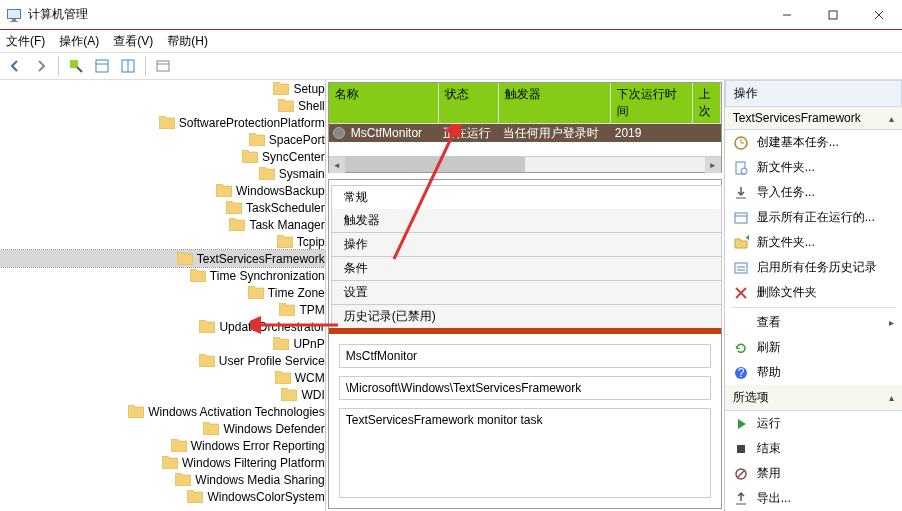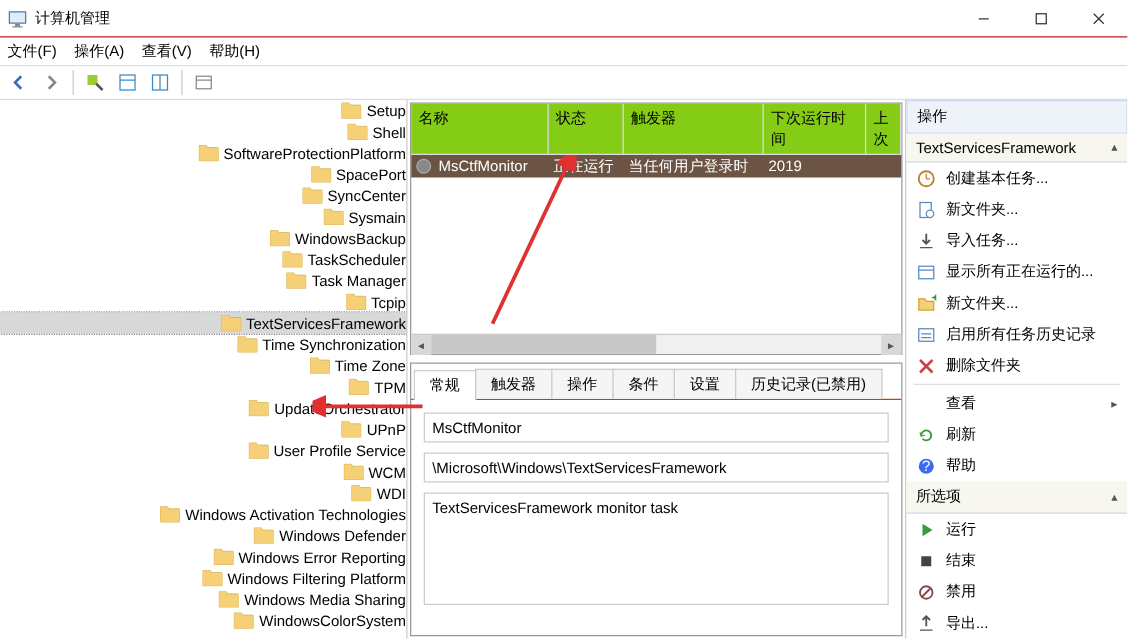--- a/index.html
+++ b/index.html
@@ -33,21 +33,21 @@
 .task-header .col { padding: 3px 6px; border-right: 1px solid #ddd; font-size: 12px; }
 .task-row { display: flex; background: #6b5444; color: #fff; align-items: center; height: 18px; }
 .task-row .cell { padding: 1px 6px; font-size: 12px; white-space: nowrap; overflow: hidden; }
 .task-row .task-icon { width: 12px; height: 12px; margin-left: 4px; border-radius: 50%; background: #888; border: 1px solid #aaa; flex-shrink: 0; }
 .hscroll { height: 16px; background: #f0f0f0; border-top: 1px solid #ccc; position: absolute; bottom: 0; left: 0; right: 0; display: flex; }
 .hscroll .arrow { width: 16px; height: 16px; background: #d8d8d8; display: flex; align-items: center; justify-content: center; font-size: 8px; color: #555; }
 .hscroll .track { flex: 1; position: relative; }
 .hscroll .thumb { position: absolute; left: 0; width: 50%; height: 100%; background: #c8c8c8; }
 
 .task-detail { flex: 1; border: 1px solid #999; margin: 2px; margin-top: 4px; display: flex; flex-direction: column; }
-.tabs { display: flex; border-bottom: 1px solid #c2410c; padding-top: 4px; padding-left: 2px; }
+.tabs { display: flex; border-bottom: 6px solid #c2410c; padding-top: 4px; padding-left: 2px; flex-direction: column; }
 .tab { padding: 3px 12px; font-size: 12px; border: 1px solid #ccc; border-bottom: none; background: #f5f5f5; margin-right: -1px; }
 .tab.active { background: #fff; position: relative; top: 1px; }
 .detail-body { padding: 10px; display: flex; flex-direction: column; gap: 8px; }
 .detail-field { border: 1px solid #ccc; padding: 4px 6px; background: #fff; font-size: 12px; }
 .detail-desc { height: 90px; }
 
 .actions { width: 185px; height: 100%; overflow: hidden; }
 .actions-header { background: #eef3fa; border: 1px solid #cdd9eb; padding: 4px 8px; font-size: 12px; }
 .actions-section { background: #f7f7f0; border-bottom: 1px solid #cdd9eb; padding: 4px 8px; font-size: 12px; display: flex; align-items: center; justify-content: space-between; }
 .actions-section .expand { font-size: 10px; color: #555; }

